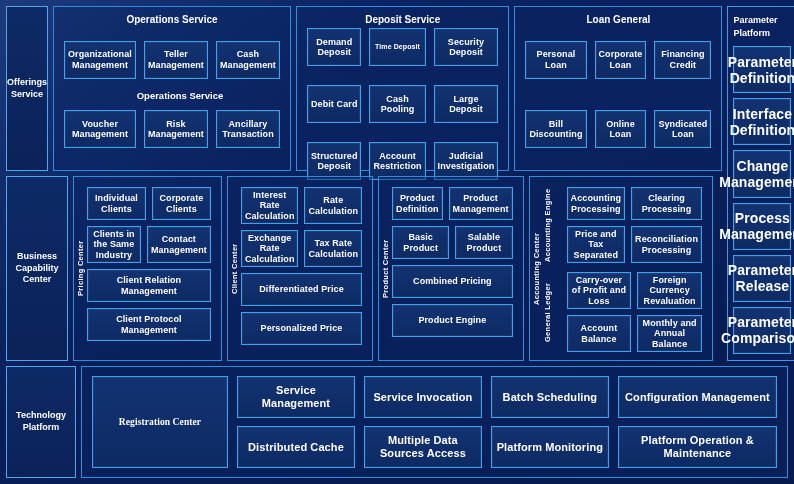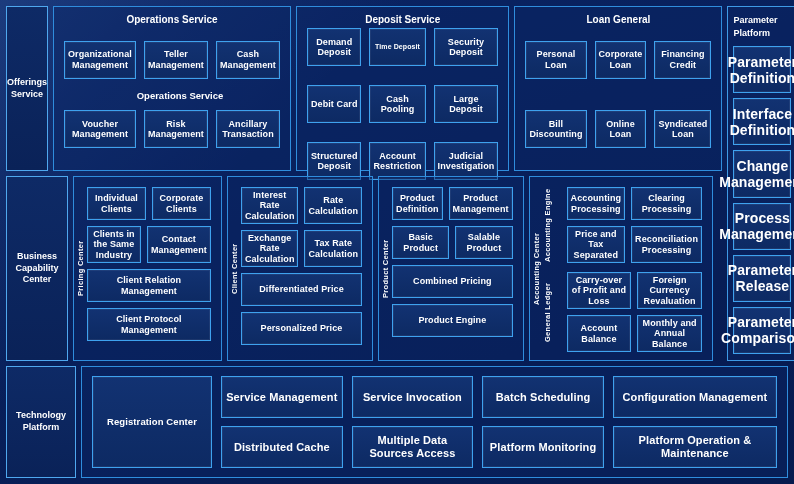--- a/index.html
+++ b/index.html
@@ -98,21 +98,21 @@
   .acct{flex:1;display:flex;flex-direction:column;gap:9px;padding:6px 6px 6px 2px;}
   .acctHalf{flex:1;display:flex;gap:3px;}
   .acctHalf .cells{flex:1;display:grid;grid-template-columns:1fr 1fr;gap:6px;margin-left:12px;}
   .acctHalf .cells .bx.leaf{min-height:33px;}
 
   
   .row3{display:flex;gap:5px;flex:1;}
   .row3 .sideRail{width:70px;}
   .row3 .tech{flex:1;border:1px solid #2f8ddd;background:rgba(12,38,100,0.45);
     box-sizing:border-box;display:flex;gap:9px;padding:9px 10px;}
-  .tech .regCol{width:120px;display:flex;}
+  .tech .regCol{width:136px;display:flex;font-family:Liberation Serif, serif;}
   .tech .regCol .bx.leaf{flex:1;font-size:9.5px;}
   .tech .stackCol{flex:1;display:flex;flex-direction:column;gap:8px;}
   .tech .stackCol .bx.leaf{flex:1;font-size:11px;}
 
   
   .paramCol{
     width:70px;border:1px solid #3e9ae6;background:rgba(12,38,100,0.45);
     box-sizing:border-box;display:flex;flex-direction:column;
     padding:4px 5px 6px 5px;gap:5px;
   }

